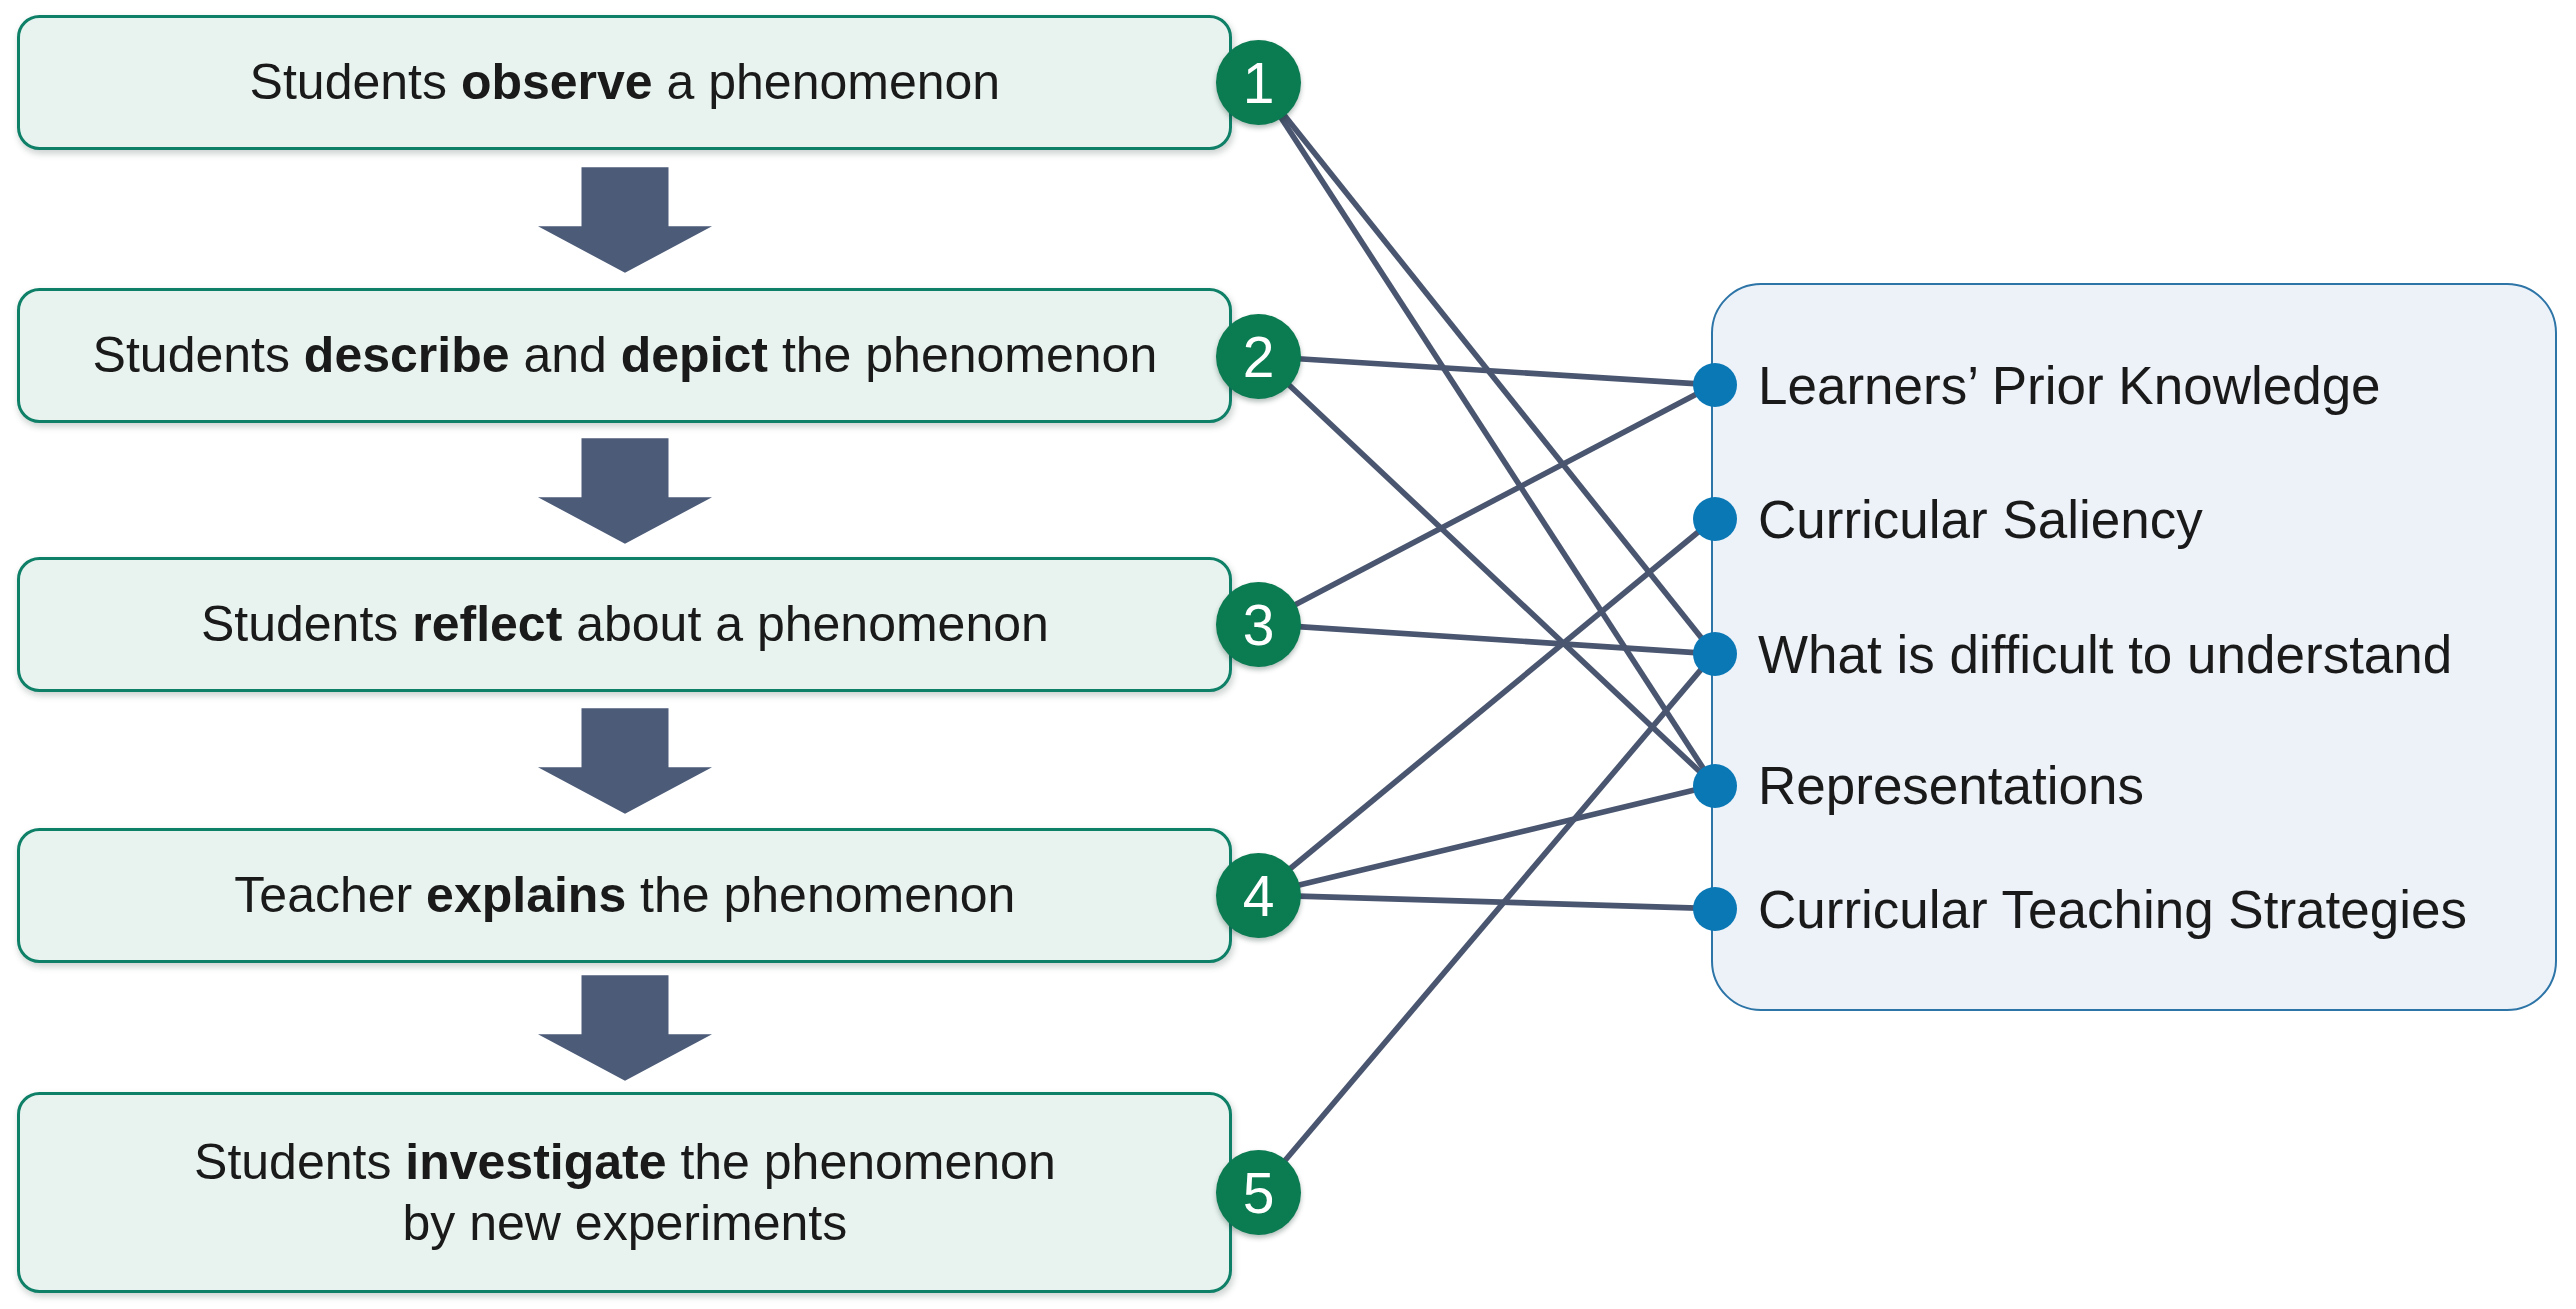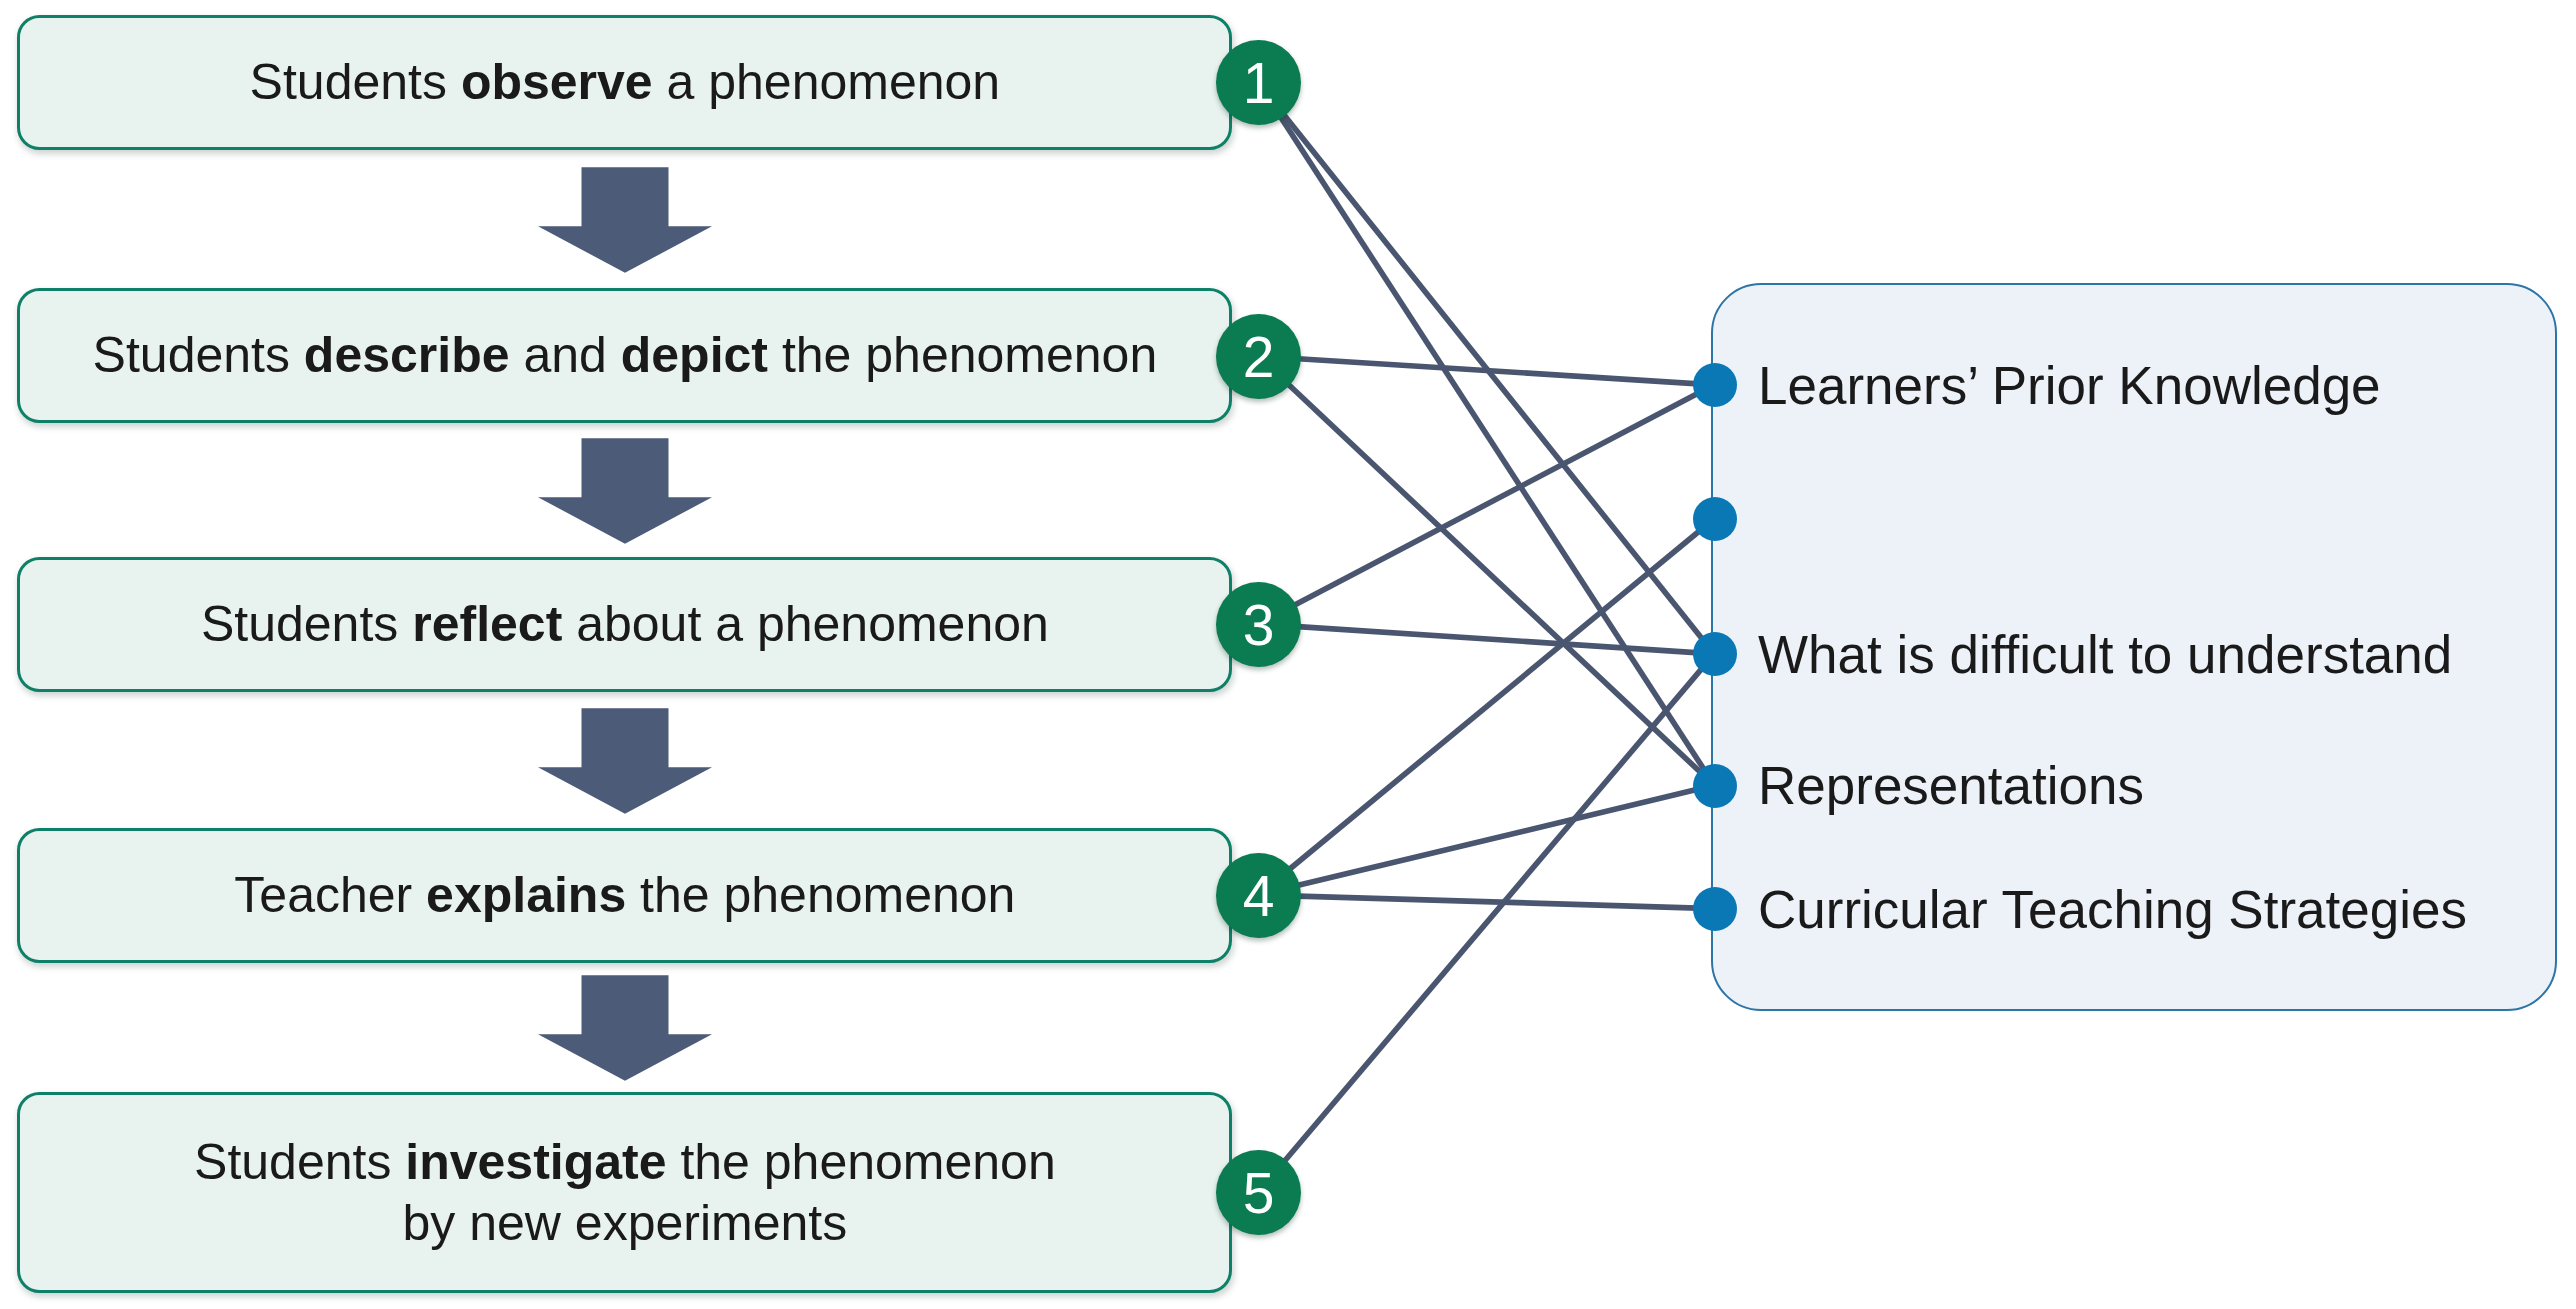--- a/index.html
+++ b/index.html
@@ -117,18 +117,19 @@
   <div class="step-circle c4">4</div>
   <div class="step-circle c5">5</div>
 
   <div class="pck-dot d0"></div>
   <div class="pck-dot d1"></div>
   <div class="pck-dot d2"></div>
   <div class="pck-dot d3"></div>
   <div class="pck-dot d4"></div>
 
   <div class="pck-label l0">Learners’ Prior Knowledge</div>
+  <div class="pck-label l1">Curricular Saliency</div>
   <div class="pck-label l3">Representations</div>
   <div class="pck-label l2">What is difficult to understand</div>
   <div class="pck-label l4">Curricular Teaching Strategies</div>
 
 </div>
 
 
 </body></html>

